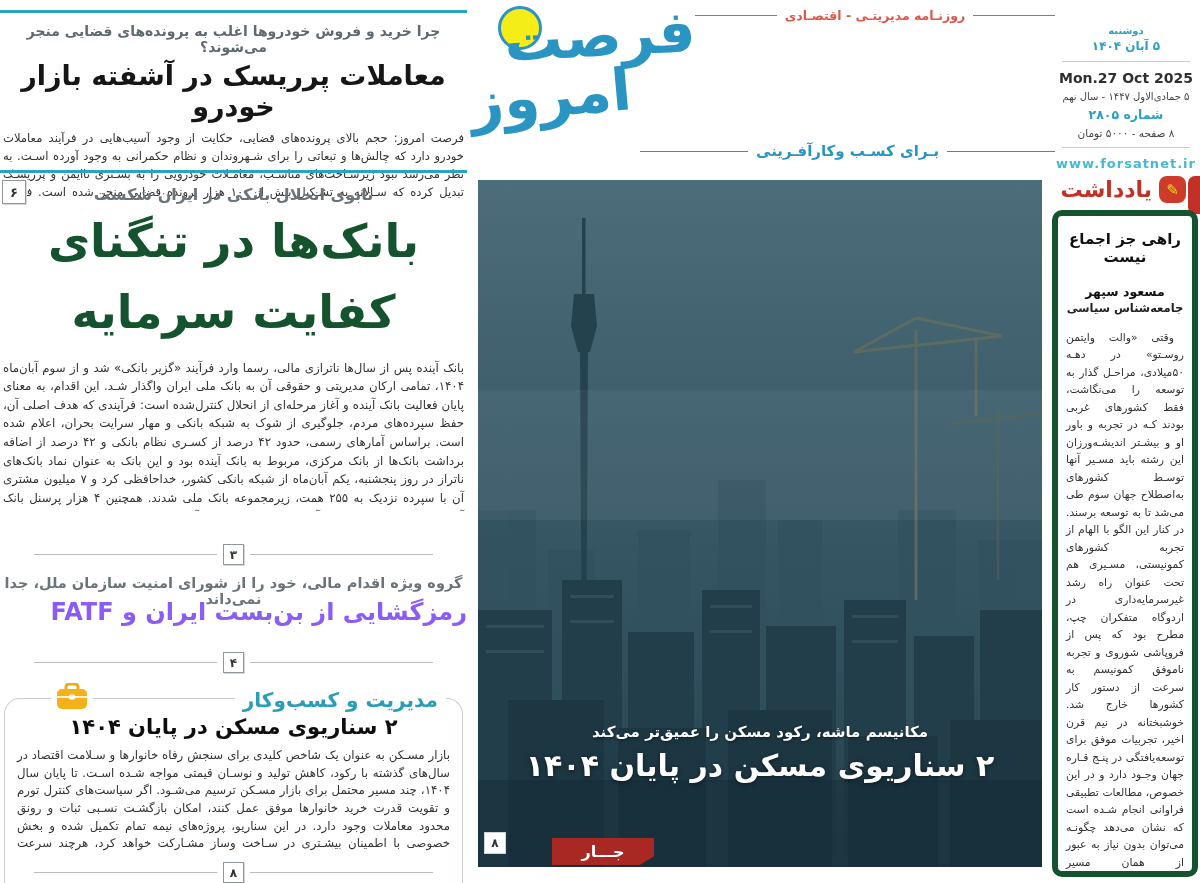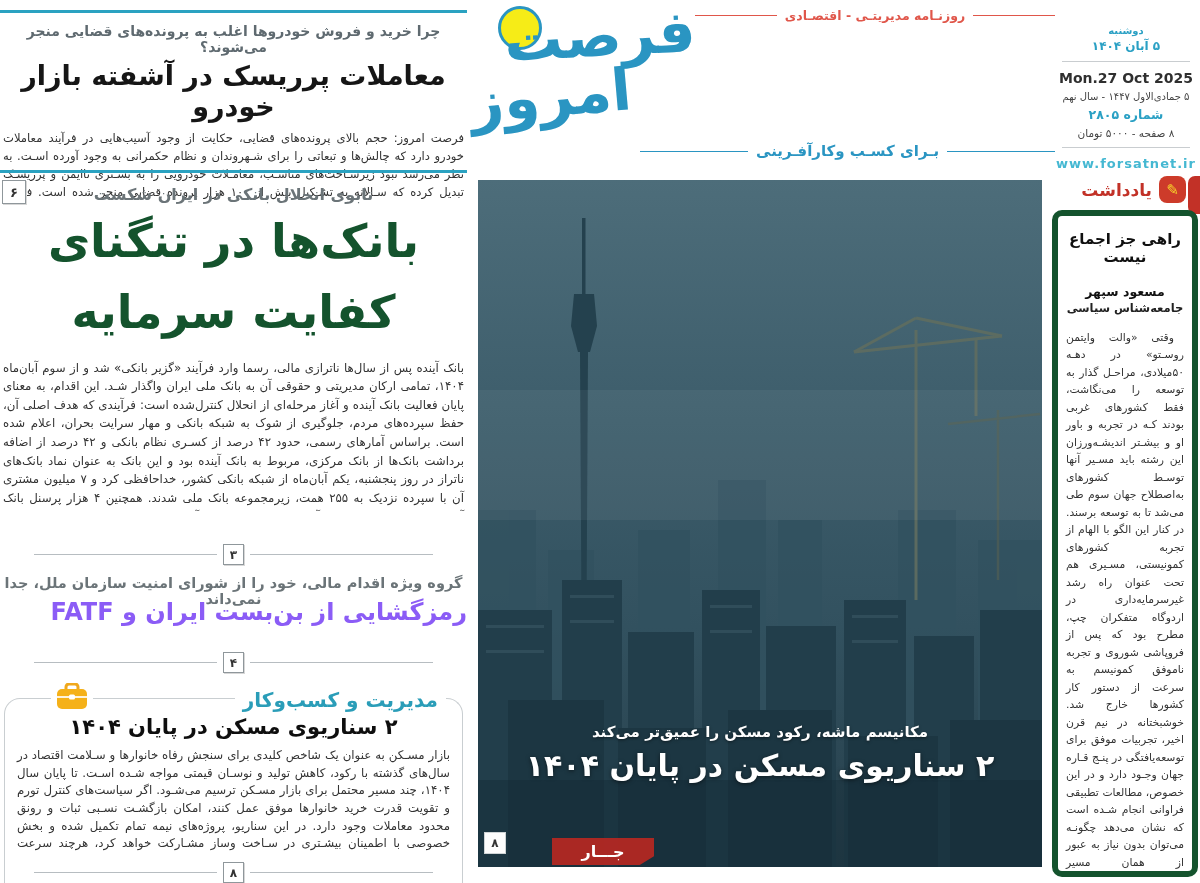--- a/index.html
+++ b/index.html
@@ -85,21 +85,21 @@
     border:1px solid #cfd4d6; }
   .photo-banner { position:absolute; left:74px; bottom:2px; width:102px; height:27px; background:rgba(190,39,32,.88);
     color:#fff; display:flex; align-items:center; justify-content:center; font-size:16px; font-weight:bold;
     clip-path:polygon(0 0,100% 0,100% 68%,86% 100%,0 100%); }
 
   
   .note-tab { position:absolute; left:1188px; top:176px; width:12px; height:38px; background:#c23127;
     border-radius:7px 0 0 7px; }
   .note-title-row { position:absolute; left:1058px; top:176px; width:128px; display:flex;
     align-items:center; justify-content:flex-start; gap:7px; }
-  .note-title { color:#c23127; font-size:17px; font-weight:bold; }
+  .note-title { color:#c23127; font-size:22px; font-weight:bold; }
   .note-icon { width:27px; height:27px; background:#cd3b2a; border-radius:8px; color:#f6d32b;
     display:flex; align-items:center; justify-content:center; font-size:15px; flex:0 0 auto; }
   .note-frame { position:absolute; left:1052px; top:210px; width:146px; height:667px;
     border:6px solid #14532d; border-radius:10px; padding:12px 8px 8px; overflow:hidden; background:#fff; }
   .note-headline { text-align:center; font-size:15px; font-weight:bold; color:#101010; margin:2px 0 18px; }
   .note-author { text-align:center; font-size:12.5px; font-weight:bold; color:#111; }
   .note-role { text-align:center; font-size:11.5px; font-weight:bold; color:#222; margin:2px 0 14px; }
   .note-body p { font-size:10.8px; text-align:justify; line-height:1.62; color:#333; margin-bottom:6px; text-indent:10px; }
 </style>
 </head>

